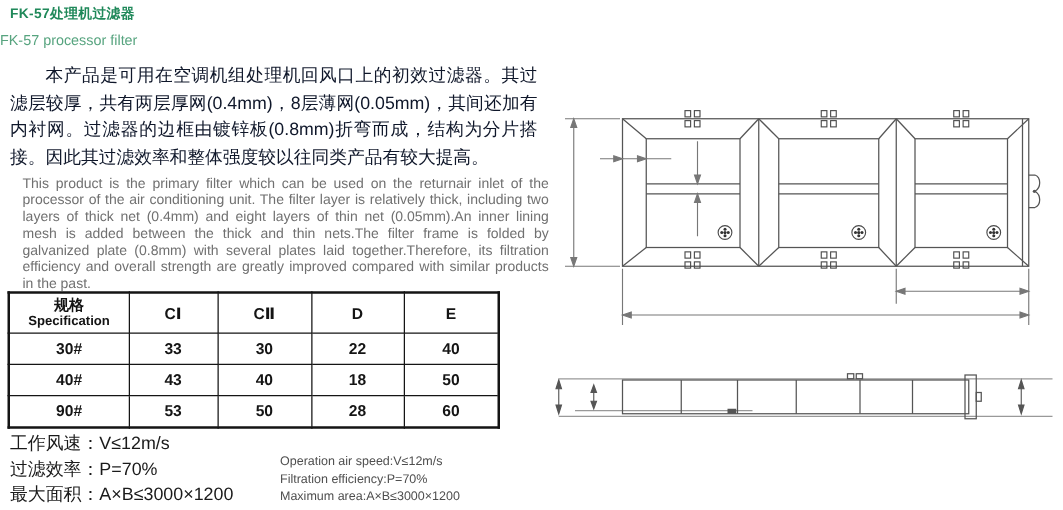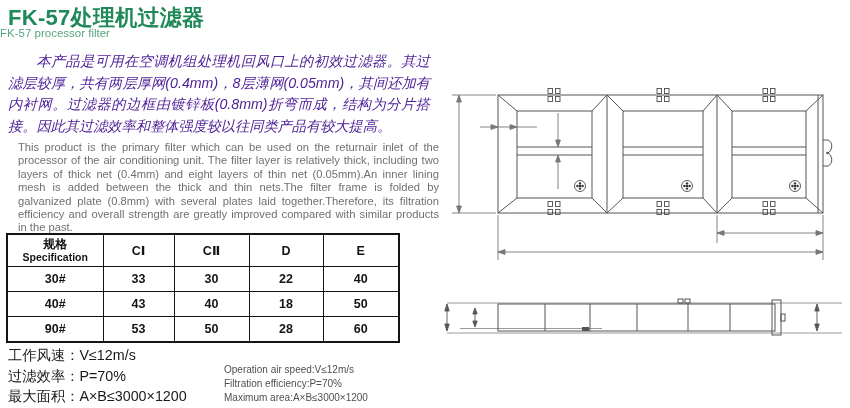--- a/index.html
+++ b/index.html
@@ -1,22 +1,22 @@
 <!DOCTYPE html>
 <html><head>
 <meta charset="utf-8">
 <style>
   html,body{margin:0;padding:0;background:#fff;}
   .page{position:relative;width:850px;height:408px;background:#ffffff;overflow:hidden;
         font-family:"Liberation Sans","DejaVu Sans",sans-serif;}
-  .title{position:absolute;left:8px;top:3px;margin:0;font-size:22px;font-weight:bold;
+  .title{position:absolute;left:8px;top:3px;margin:0;font-size:11px;font-weight:bold;
          color:#20895a;letter-spacing:.3px;}
   .subtitle{position:absolute;left:0;top:27px;font-size:11.5px;color:#57a47f;}
   .desc-cn{position:absolute;left:8px;top:51px;width:422px;margin:0;font-size:14.2px;
-           line-height:21.6px;color:#4c1d95;text-align:justify;text-indent:2em;font-style:italic;}
+           line-height:21.6px;color:#0f172a;text-align:justify;text-indent:2em;}
   .desc-en{position:absolute;left:18px;top:141px;width:421px;margin:0;font-size:11.2px;
            line-height:13.4px;color:#707070;text-align:justify;}
   table.spec{position:absolute;left:6px;top:233px;width:392px;border-collapse:collapse;
              table-layout:fixed;border:2px solid #141414;}
   table.spec th,table.spec td{border:1.5px solid #141414;text-align:center;vertical-align:middle;
              color:#141414;font-weight:bold;padding:0;}
   table.spec th{height:31px;font-size:12.5px;}
   table.spec td{height:24px;font-size:12.5px;}
   .h-cn{display:block;font-size:12px;line-height:1.2;}
   .h-en{display:block;font-size:10.5px;line-height:1.2;}

